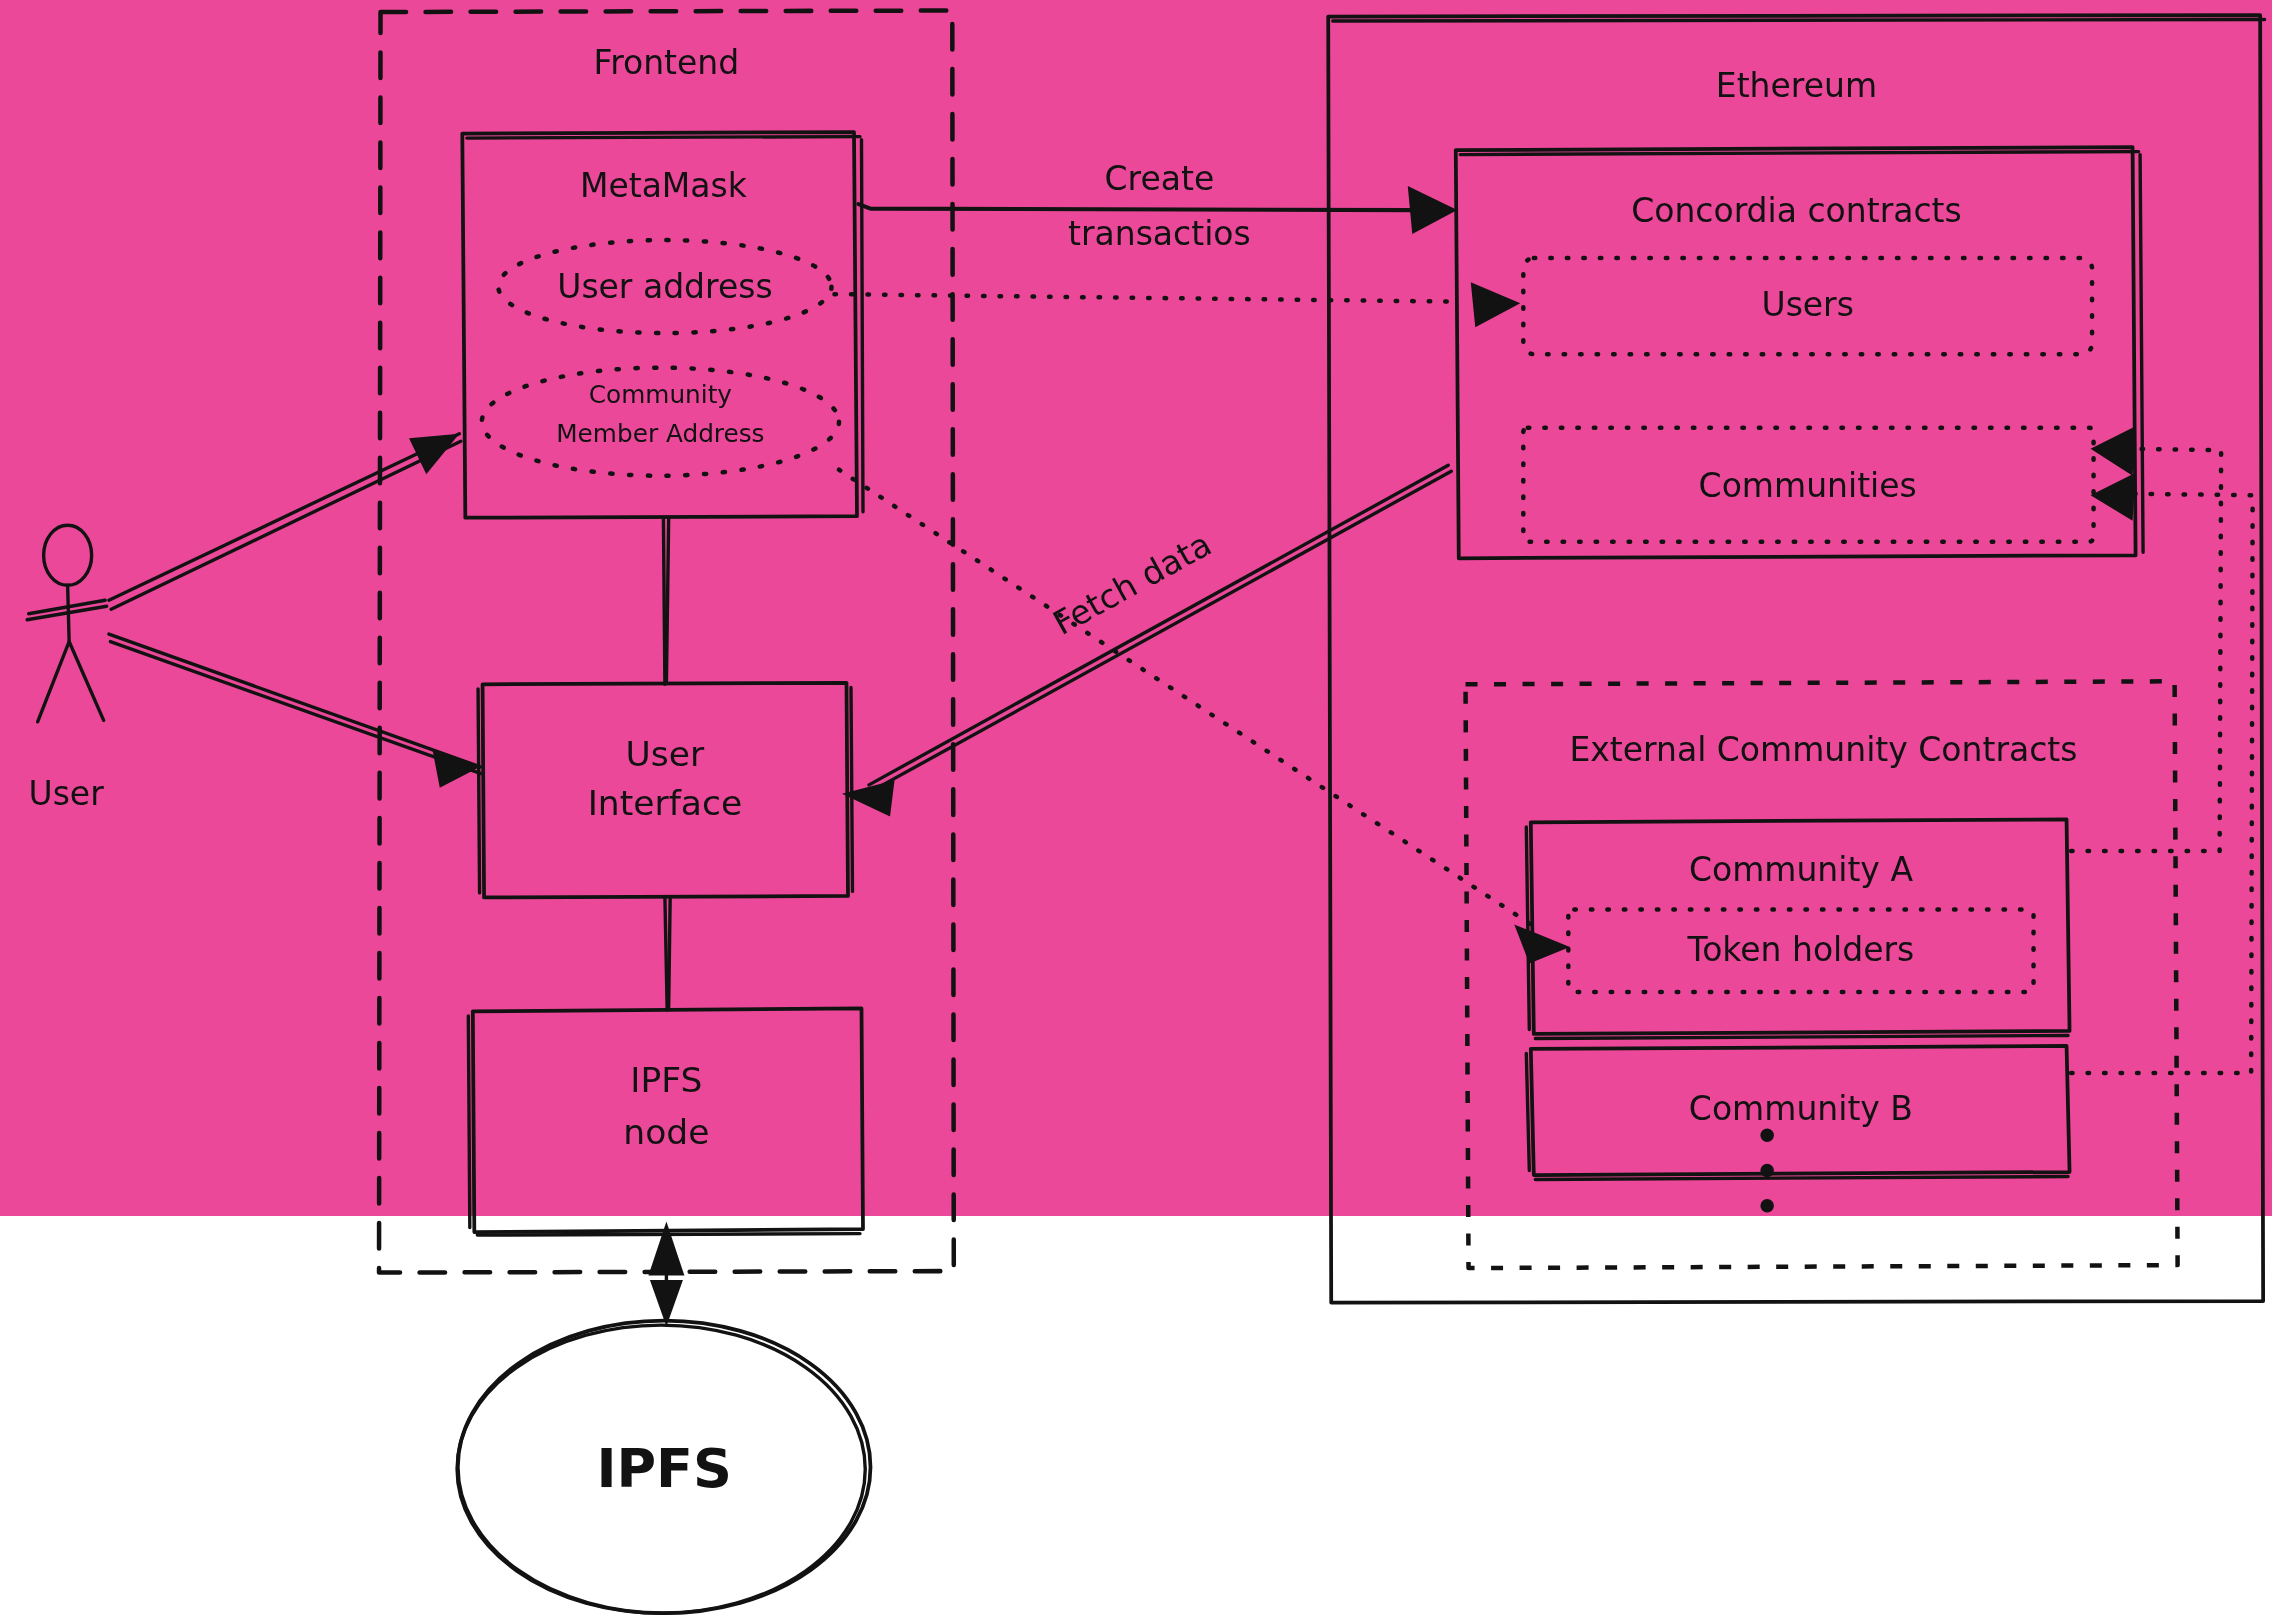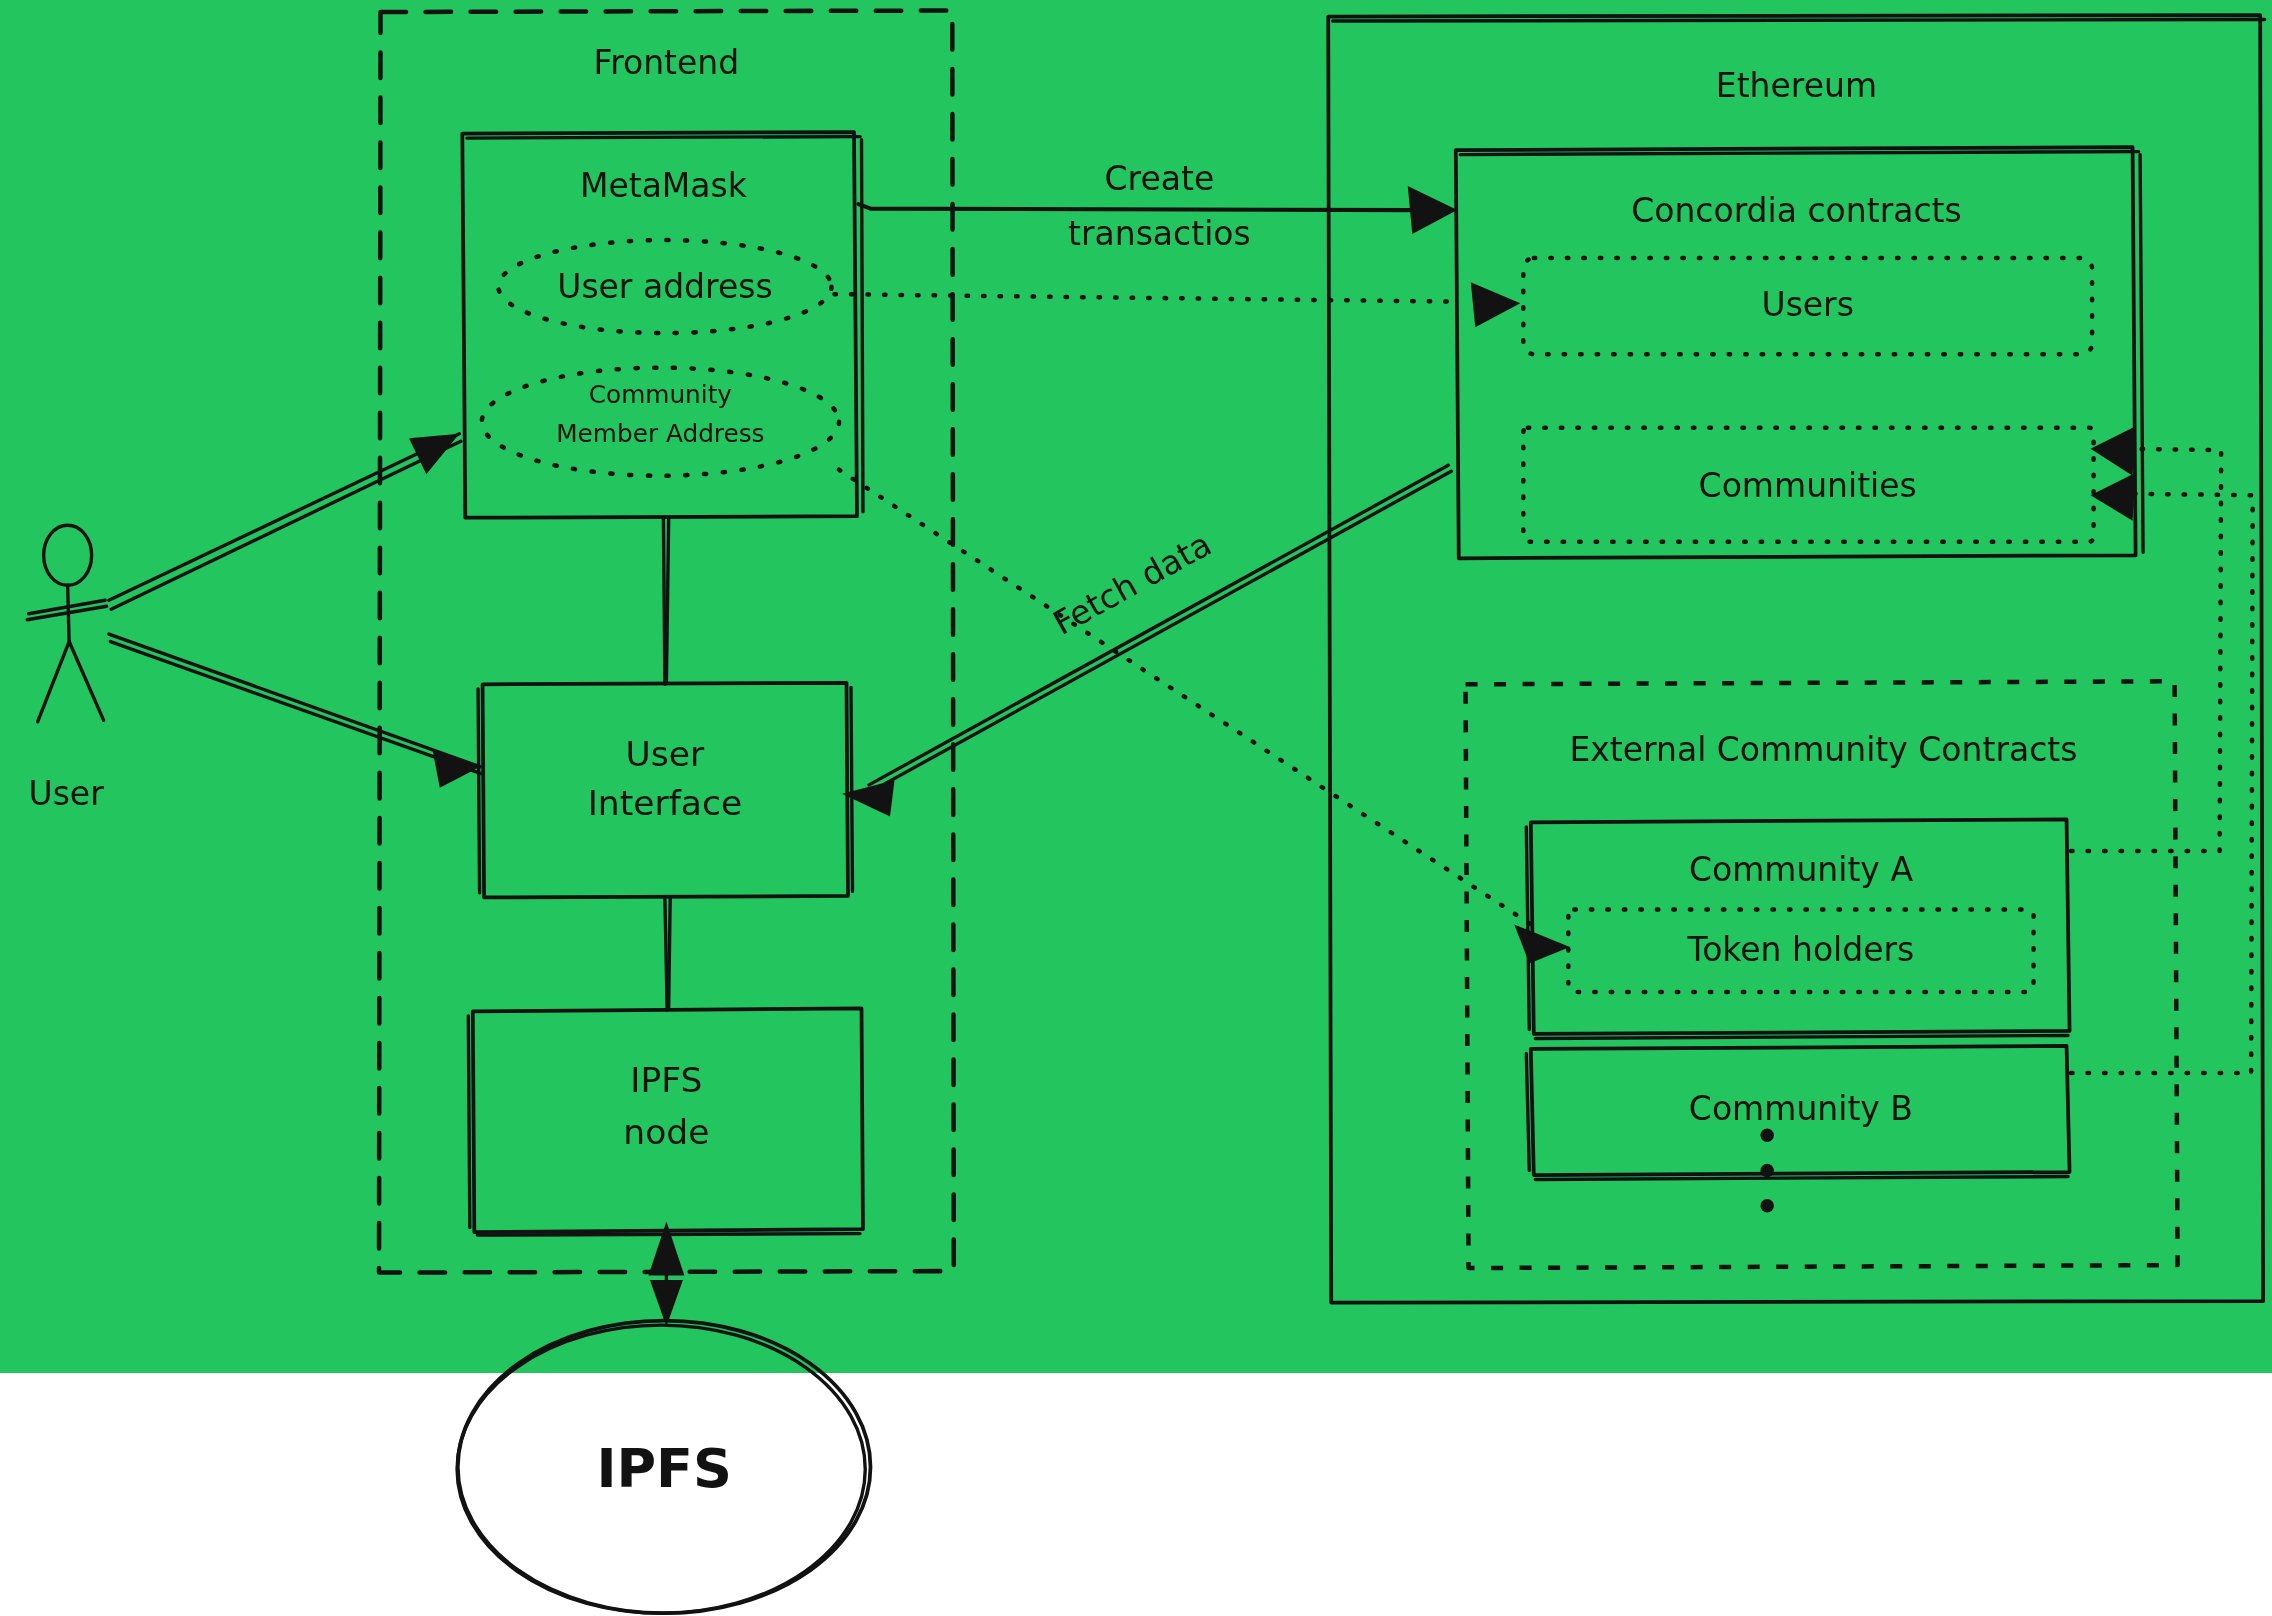--- a/index.html
+++ b/index.html
@@ -1,17 +1,17 @@
 <!DOCTYPE html>
 <html style="font-size:12px"><head>
 <meta charset="utf-8">
 <style>
   html,body{margin:0;padding:0;background:#ffffff;}
   body{width:2273px;height:1617px;overflow:hidden;font-family:"DejaVu Sans",sans-serif;}
-  #stage{position:relative;width:2273px;height:1373px;background:#22c55e;}
+  #stage{position:relative;width:2273px;height:1216px;background:#ec4899;}
   svg#diagram{position:absolute;inset:0;width:2273px;height:1617px;}
   .stroke{fill:none;stroke:#121212;stroke-linecap:round;stroke-linejoin:round;}
   .solid2{stroke-width:4.5;}
   .solid3{stroke-width:5.5;}
   .boxline{stroke-width:5;}
   .dashedbig{stroke-width:6;stroke-dasharray:34 26;}
   .dottedsm{stroke-width:6;stroke-dasharray:2 20;stroke-linecap:round;}
   .dashmed{stroke-width:6;stroke-dasharray:16 22;stroke-linecap:butt;}
   .dotellipse{stroke-width:6;stroke-dasharray:3 22;stroke-linecap:round;}
   .arrowfill{fill:#121212;stroke:none;}

